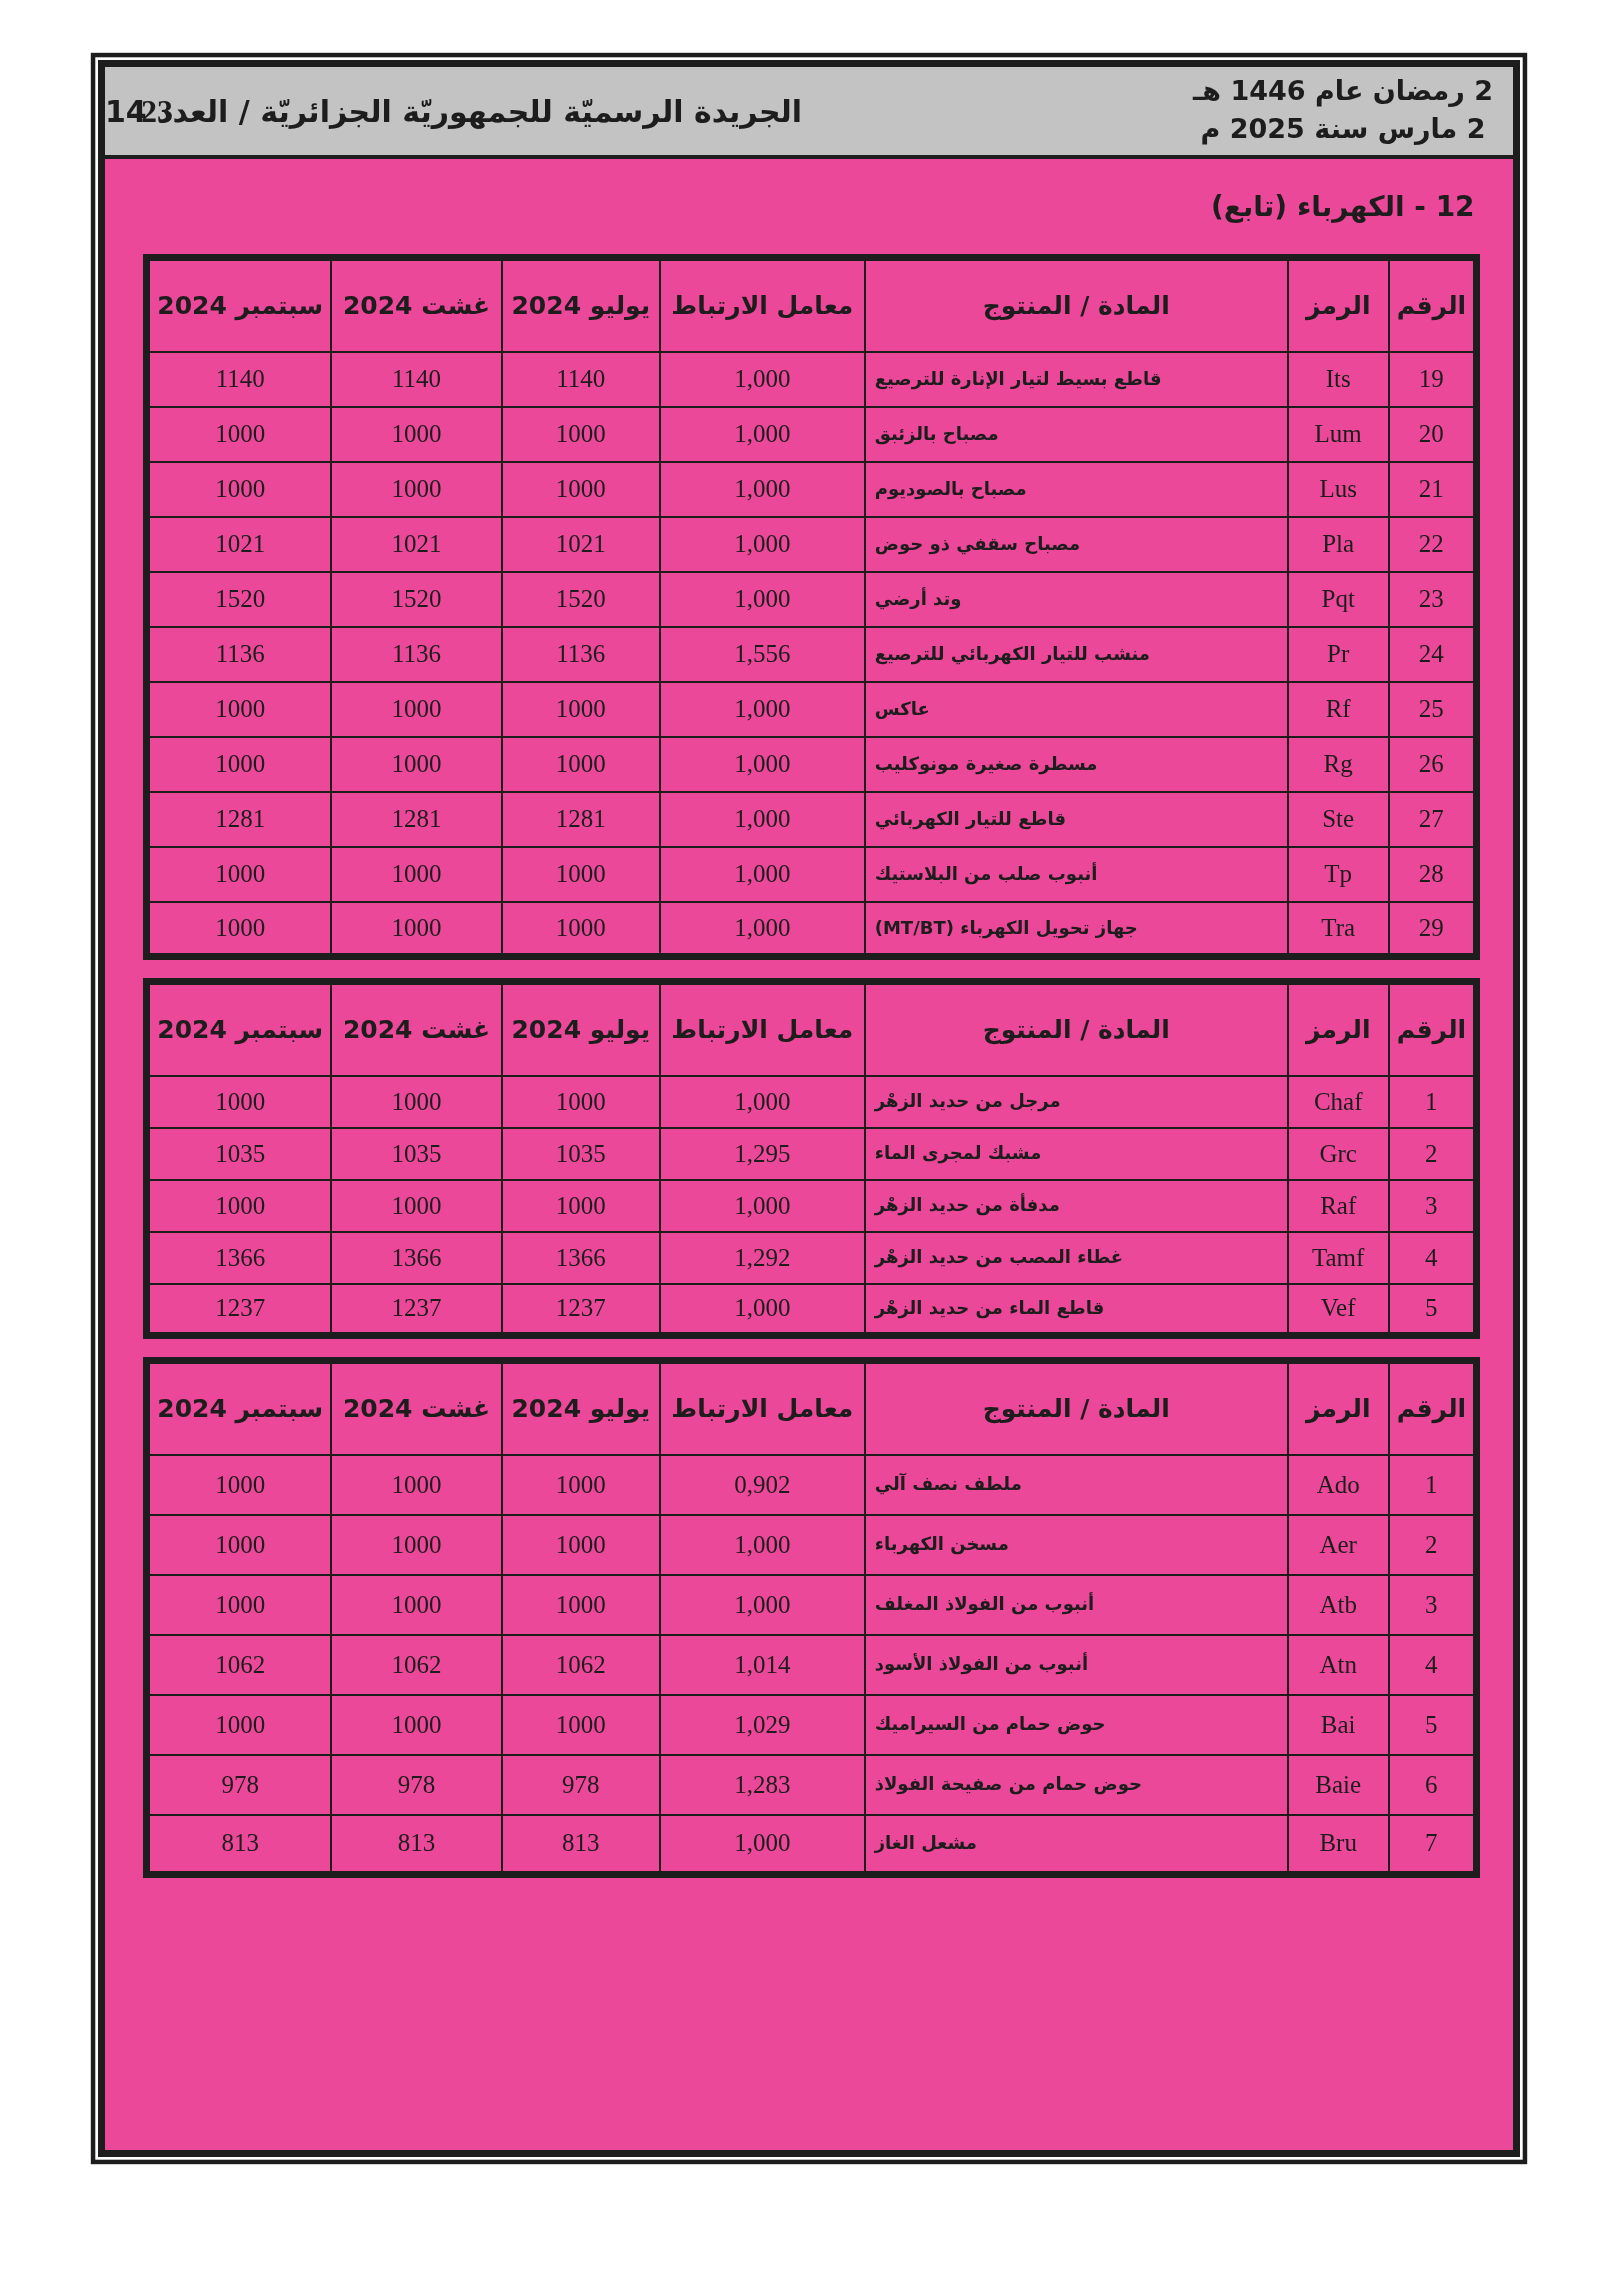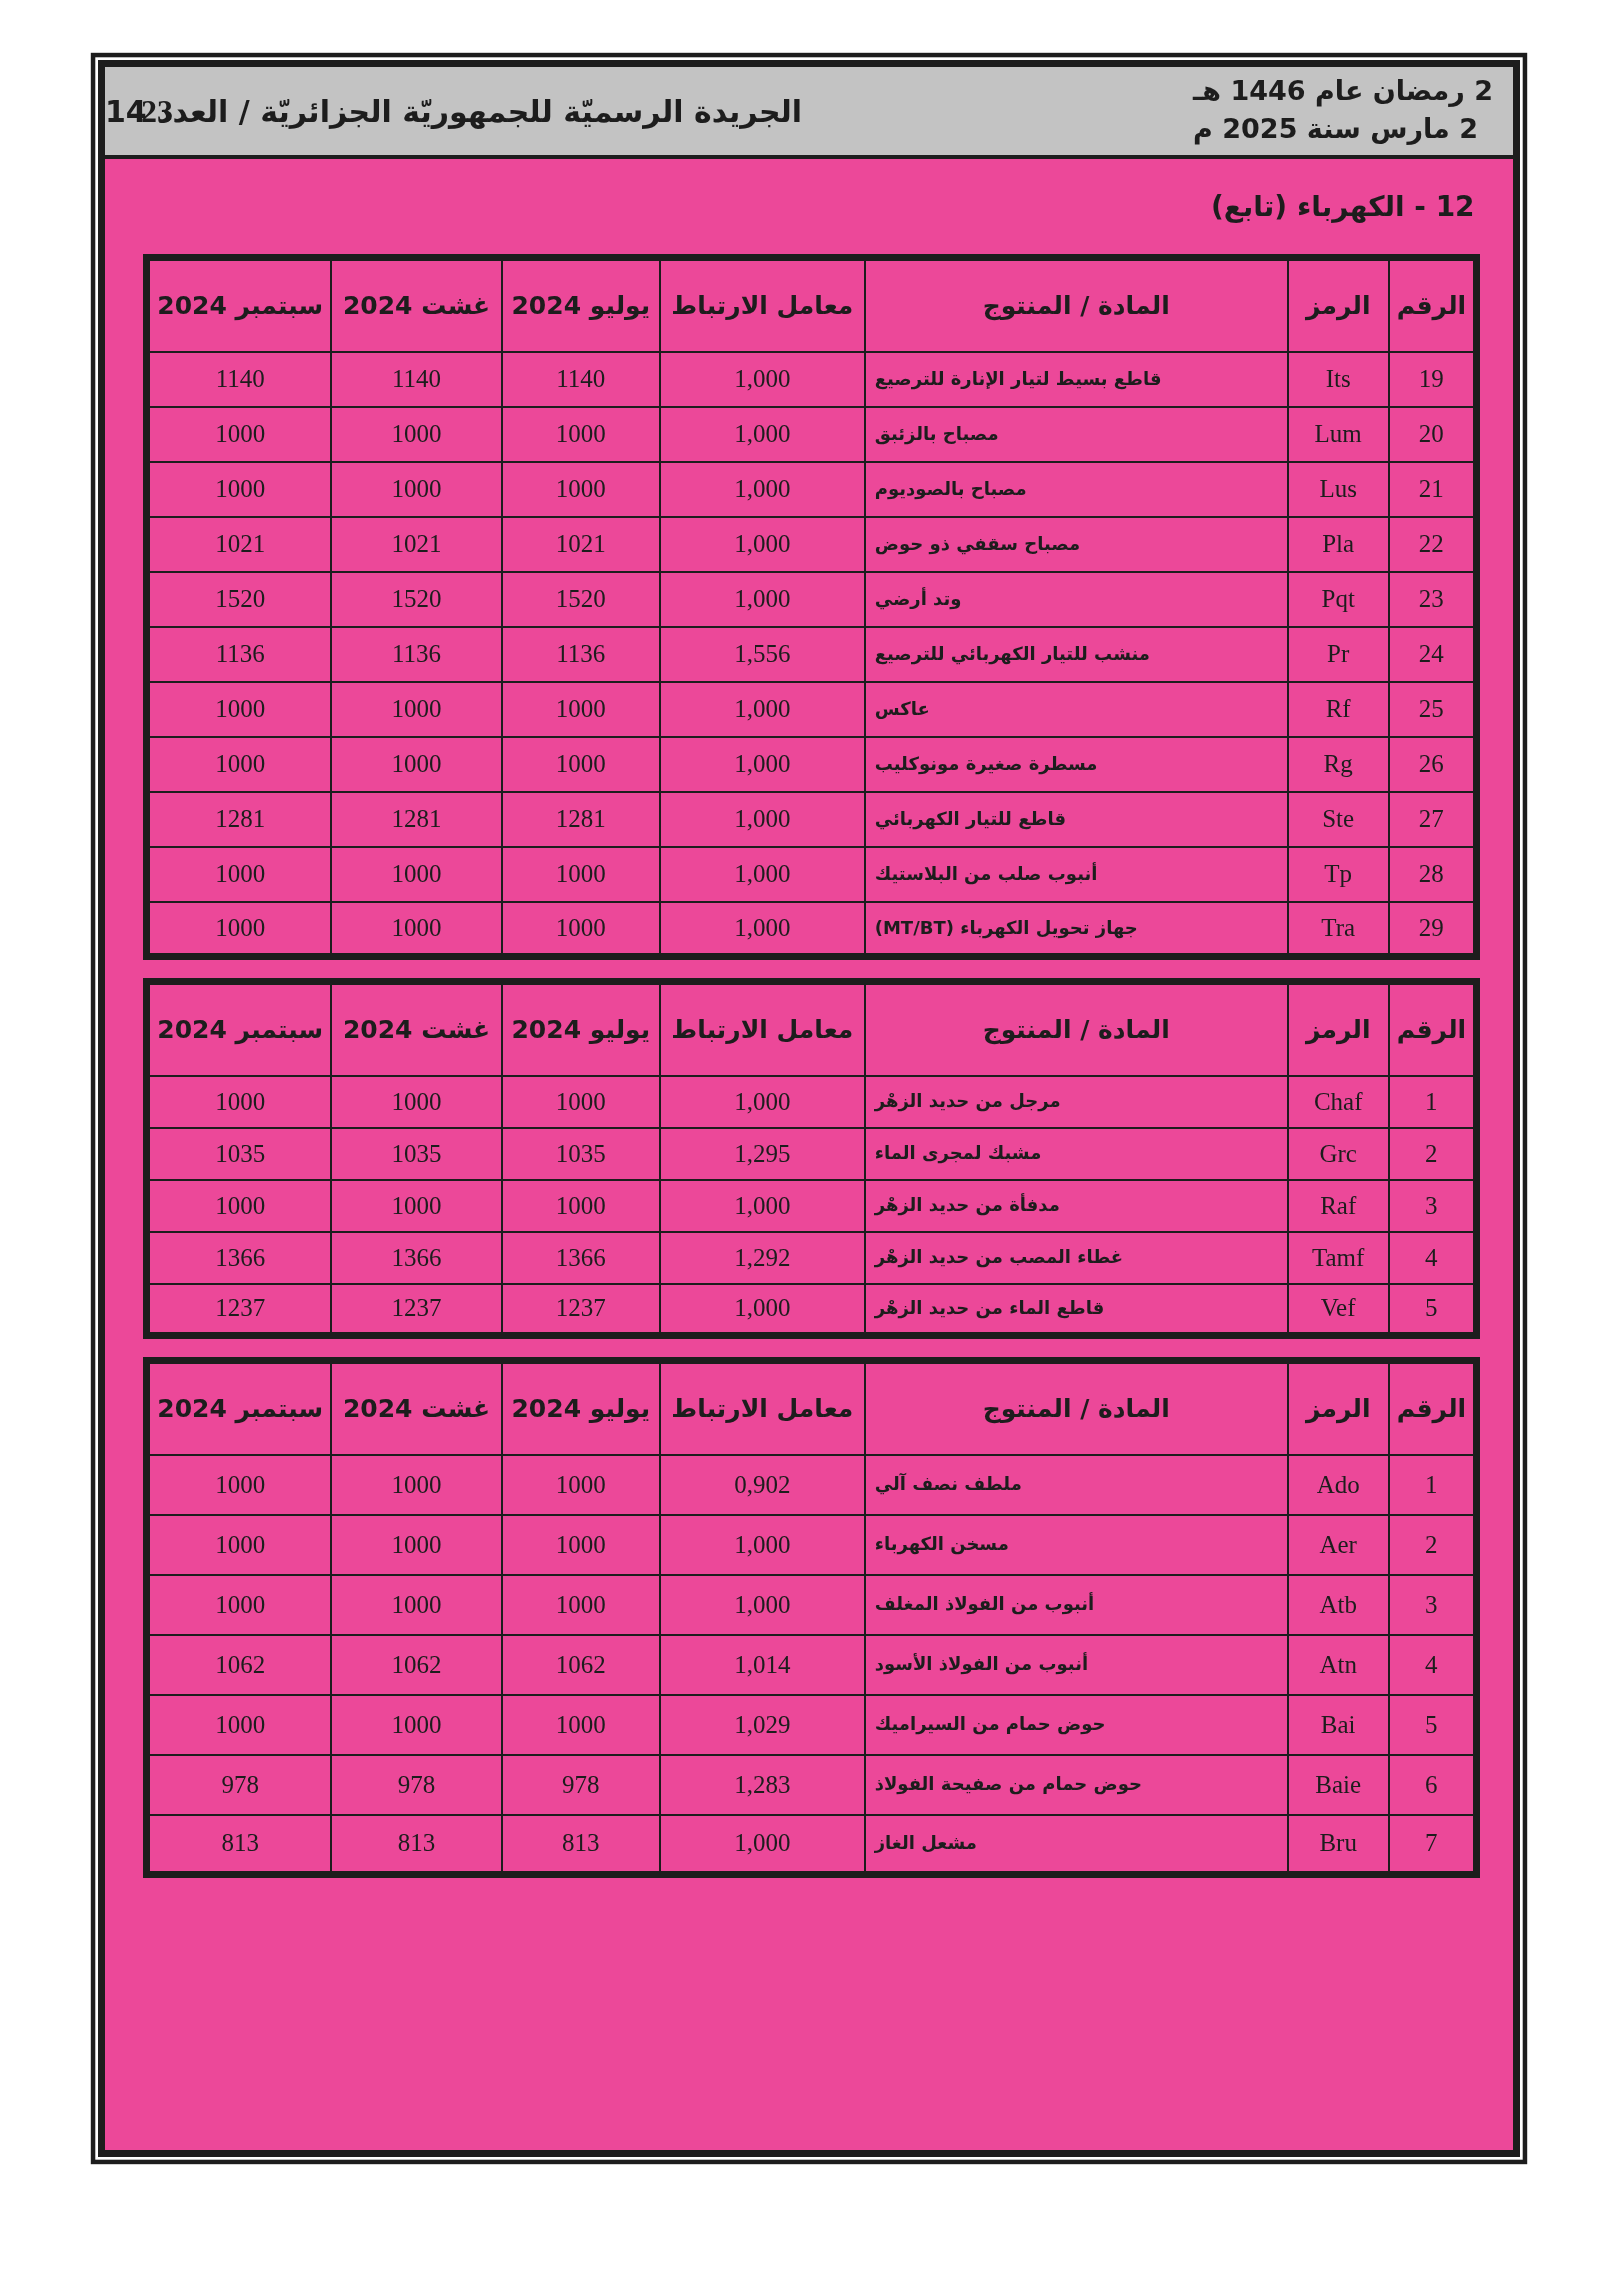--- a/index.html
+++ b/index.html
@@ -21,21 +21,21 @@
   }
   .band .pageno{
     font-family:"Liberation Serif", serif;font-weight:bold;font-size:32px;
     margin-left:36px;
   }
   .band .jtitle{
     position:absolute;left:0;right:11px;text-align:left;
     font-weight:bold;font-size:30px;direction:rtl;
   }
   .band .dates{
-    position:absolute;right:20px;top:5.4px;text-align:left;direction:rtl;
+    position:absolute;right:20px;top:5.4px;text-align:center;direction:rtl;
     font-weight:bold;font-size:27px;line-height:1.4;
   }
   
   .content{padding:31px 33px 0 38px;}
   .section{margin-bottom:18px;}
   .sec-title{
     direction:rtl;text-align:right;font-weight:bold;font-size:28px;
     margin:0 5.4px 31px 0;
   }
   table{

